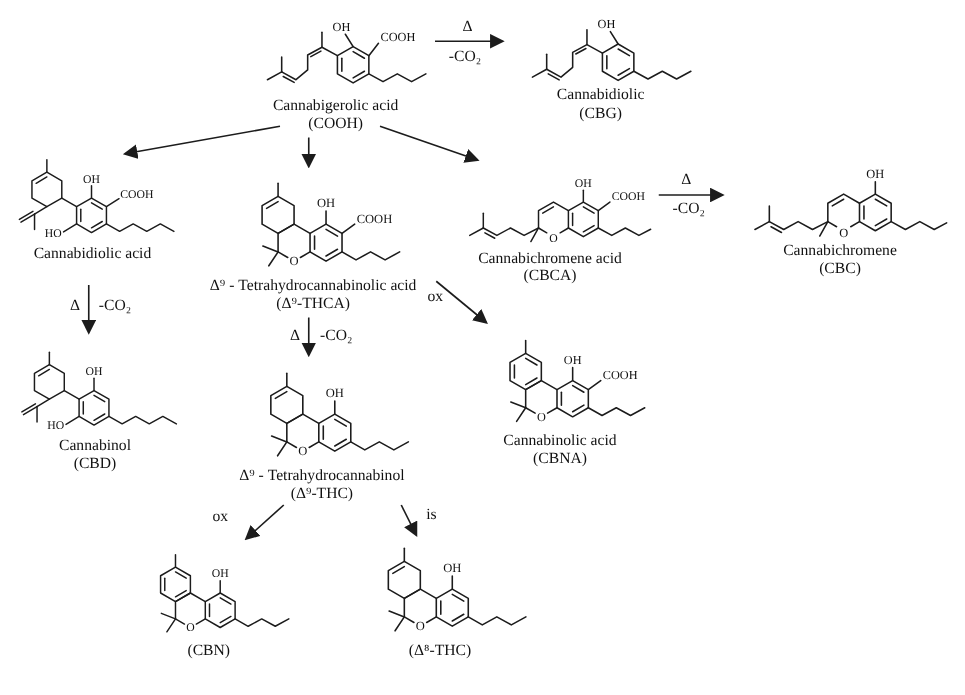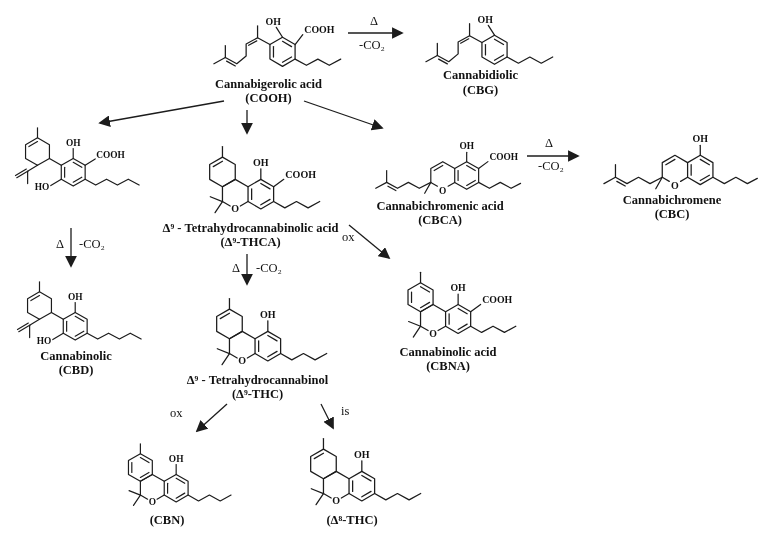--- a/index.html
+++ b/index.html
@@ -12,21 +12,21 @@
   #ah path { fill:#1c1c1c; stroke:none; }
 
   
   .shared-defs { position:absolute; width:0; height:0; overflow:hidden; }
   .shared-defs polygon, .shared-defs polyline, .shared-defs path, .shared-defs line,
   .structure polygon, .structure polyline, .structure path, .structure line {
     fill:none; stroke:#1c1c1c; stroke-width:1.2; stroke-linecap:round; stroke-linejoin:round;
   }
   .atom { font-family:"Liberation Serif","DejaVu Serif",serif; font-size:9.5px; fill:#111; stroke:none; }
 
-  .compound { position:absolute; text-align:center;font-weight:bold; }
+  .compound { position:absolute; text-align:center; }
   .structure { display:block; margin:0 auto; }
   .cname, .cabbr { font-size:12.5px; line-height:1.14; white-space:nowrap; }
 
   .rlabel { position:absolute; font-size:12.5px; line-height:1.1; }
   .tc { text-align:center; } .tr { text-align:right; } .tl { text-align:left; }
 </style>
 </head>
 <body>
 
 <div class="canvas">
@@ -178,20 +178,21 @@
   <div class="compound" style="left:0px;top:118px;width:148px">
     <svg class="structure" viewBox="0 0 150 78" width="148">
       <g transform="translate(4,8)">
         <use href="#bicore"></use>
           <use href="#coohB"></use>
         <text class="atom" x="70.2" y="20.5" text-anchor="middle">OH</text>
         <text class="atom" x="93.5" y="33" text-anchor="start">COOH</text>
         <text class="atom" x="46" y="64.5" text-anchor="end">HO</text>
       </g>
     </svg>
+    <div class="cname">Cannabidiolic acid</div>
   </div>
 
   <div class="compound" style="left:158px;top:136px;width:185px">
     <svg class="structure" viewBox="0 0 140 80" width="148">
       <g transform="translate(3,10)">
         <use href="#tricoreBC"></use>
           <use href="#ringAene"></use>
           <use href="#coohT"></use>
         <text class="atom" x="76.3" y="18" text-anchor="middle">OH</text>
         <text class="atom" x="99.5" y="30" text-anchor="start">COOH</text>
@@ -205,21 +206,21 @@
   <div class="compound" style="left:356px;top:132px;width:168px">
     <svg class="structure" viewBox="0 0 170 68" width="168">
       <g transform="translate(0,4)">
         <use href="#chromeneCore"></use>
           <use href="#coohC"></use>
         <text class="atom" x="112" y="13.5" text-anchor="middle">OH</text>
         <text class="atom" x="135" y="24.5" text-anchor="start">COOH</text>
         <text class="atom" x="87.8" y="58.5" text-anchor="middle">O</text>
       </g>
     </svg>
-    <div class="cname">Cannabichromenic acid</div>
+    <div class="cname">Cannabichromene acid</div>
     <div class="cabbr">(CBCA)</div>
   </div>
 
   <div class="compound" style="left:582px;top:126px;width:180px">
     <svg class="structure" viewBox="0 0 170 64" width="178">
       <g transform="translate(0,2)">
         <use href="#chromeneCore"></use>
         <text class="atom" x="112" y="13.5" text-anchor="middle">OH</text>
         <text class="atom" x="87.8" y="58.5" text-anchor="middle">O</text>
       </g>
@@ -229,21 +230,21 @@
   </div>
 
   <div class="compound" style="left:0px;top:272px;width:152px">
     <svg class="structure" viewBox="0 0 150 78" width="148">
       <g transform="translate(4,8)">
         <use href="#bicore"></use>
         <text class="atom" x="70.2" y="20.5" text-anchor="middle">OH</text>
         <text class="atom" x="46" y="64.5" text-anchor="end">HO</text>
       </g>
     </svg>
-    <div class="cname">Cannabinolic</div>
+    <div class="cname">Cannabinol</div>
     <div class="cabbr">(CBD)</div>
   </div>
 
   <div class="compound" style="left:165px;top:288px;width:185px">
     <svg class="structure" viewBox="0 0 140 80" width="148">
       <g transform="translate(3,10)">
         <use href="#tricoreBC"></use>
           <use href="#ringAene"></use>
         <text class="atom" x="76.3" y="18" text-anchor="middle">OH</text>
         <text class="atom" x="52.1" y="62" text-anchor="middle">O</text>

